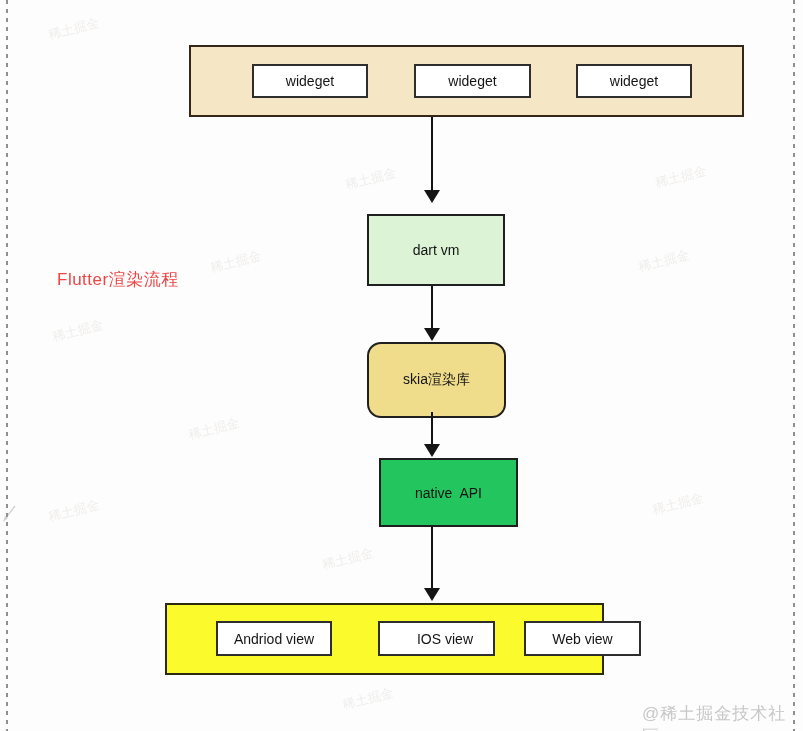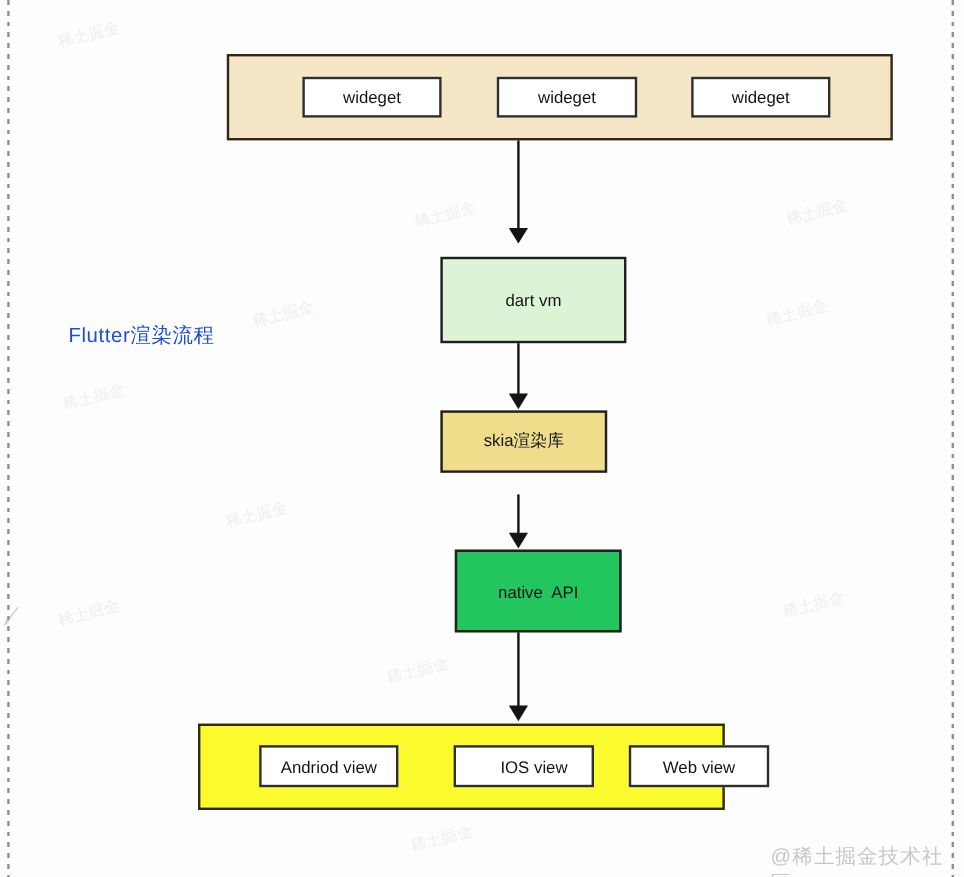--- a/index.html
+++ b/index.html
@@ -8,21 +8,21 @@
     background:#fdfdfd; overflow:hidden;
     font-family:"Liberation Sans", sans-serif;
     color:#111;
   }
   .dashed-v {
     position:absolute; top:0; bottom:0; width:2px;
     background-image:repeating-linear-gradient(to bottom,#8f8f8f 0 4px,transparent 4px 9px);
   }
   .title {
     position:absolute; left:57px; top:268px;
-    font-size:17px; letter-spacing:0.5px; color:#1d4ed8;
+    font-size:17px; letter-spacing:0.5px; color:#ef4444;
   }
   .container-box {
     position:absolute; box-sizing:border-box;
     border:2px solid #35261a;
   }
   .inner-box {
     position:absolute; box-sizing:border-box;
     background:#ffffff; border:2px solid #2e2e2e;
     display:flex; align-items:center; justify-content:center;
     font-size:14px; color:#141414;
@@ -74,28 +74,28 @@
 
   <div class="container-box" style="left: 155px; top: 45px; width: 555px; height: 72px; background-color: rgb(245, 230, 197); margin-left: 34px;">
     <div class="inner-box" style="left:61px;top:17px;width:116px;height:34px;">wideget</div>
     <div class="inner-box" style="left:223px;top:17px;width:117px;height:34px;">wideget</div>
     <div class="inner-box" style="left:385px;top:17px;width:116px;height:34px;">wideget</div>
   </div>
 
   <div class="arrow-line" style="top:117px;height:74px;"></div>
   <div class="arrow-head" style="top:190px;"></div>
 
-  <div class="node" style="left: 367px; top: 214px; width: 155px; height: 72px; background-color: rgb(221, 243, 214);">
+  <div class="node" style="left: 367px; top: 214px; width: 138px; height: 72px; background-color: rgb(221, 243, 214);">
     <span>dart vm</span>
   </div>
 
   <div class="arrow-line" style="top:286px;height:43px;"></div>
   <div class="arrow-head" style="top:328px;"></div>
 
-  <div class="node" style="left: 367px; top: 342px; width: 139px; height: 52px; background-color: rgb(239, 221, 139);">
+  <div class="node" style="left: 367px; top: 342px; width: 139px; height: 76px; background-color: rgb(239, 221, 139); border-radius: 14px;">
     <span>skia渲染库</span>
   </div>
 
   <div class="arrow-line" style="top:412px;height:33px;"></div>
   <div class="arrow-head" style="top:444px;"></div>
 
   <div class="node" style="left: 367px; top: 458px; width: 139px; height: 69px; background-color: #22c55e; margin-left: 12px;">
     <span>native  API</span>
   </div>
 

